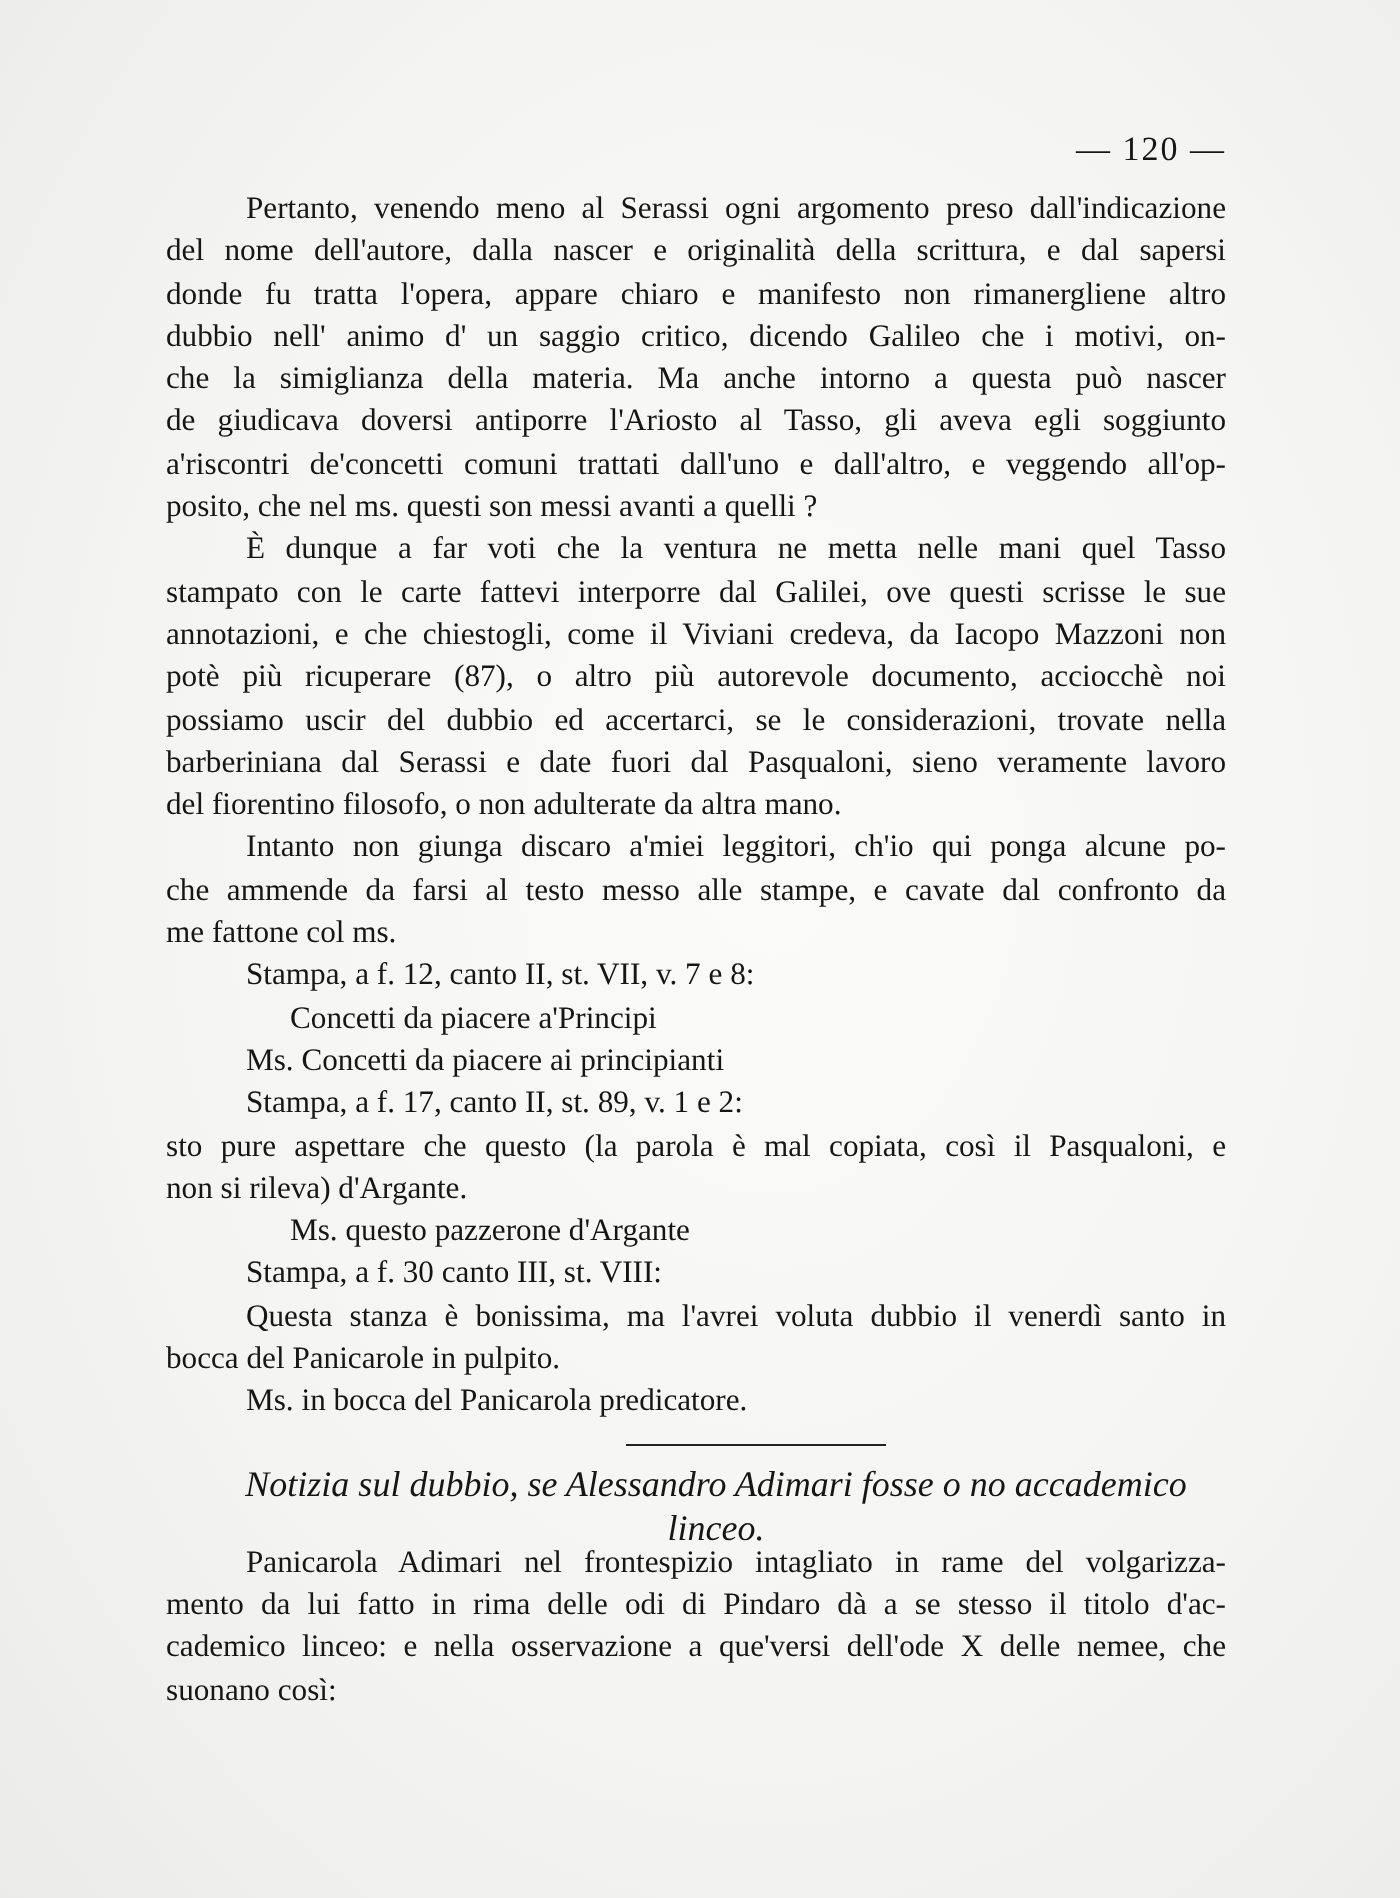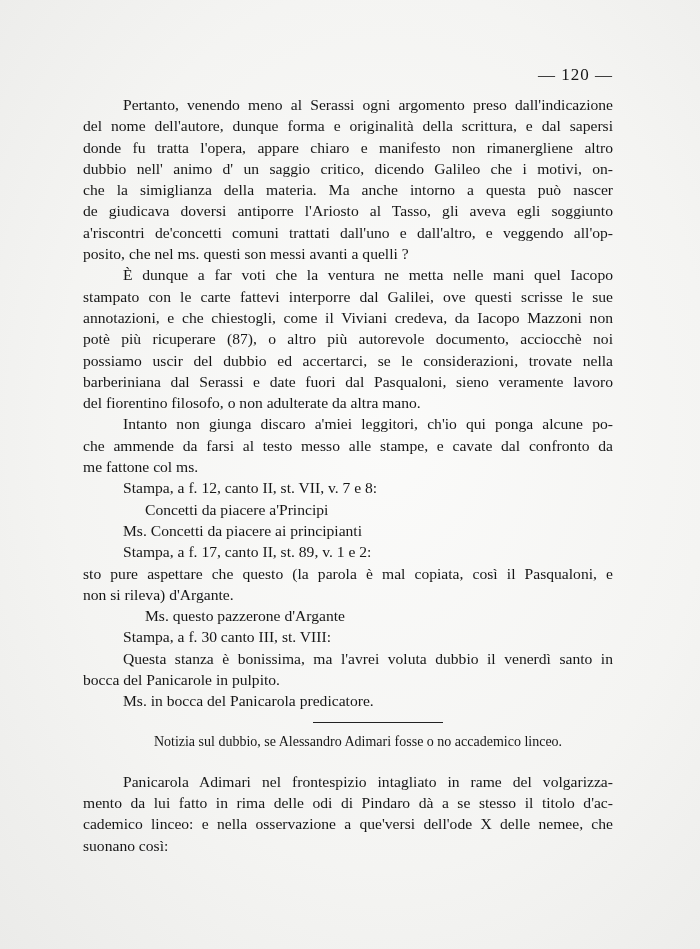--- a/index.html
+++ b/index.html
@@ -43,48 +43,49 @@
     .line.last { text-align-last: left; }
     .line.indent { padding-left: 40px; }
     .line.indent2 { padding-left: 62px; }
     .rule {
       width: 130px;
       height: 0;
       border-top: 1.5px solid #222;
       margin: 10px 0 0 230px;
     }
     .section-title {
-      font-size: 14px;
+      font-style: italic;
+      font-size: 18px;
       text-align: center;
       margin: 8px 0 0 0;
       padding-left: 20px;
       height: 22px;
       line-height: 22px;
     }
     .gap { height: 18px; }
   </style>
 </head>
 <body>
 
 <div class="page">
   <div class="folio">— 120 —</div>
 
   <div>
     <span class="line indent">Pertanto, venendo meno al Serassi ogni argomento preso dall'indicazione</span>
-    <span class="line">del nome dell'autore, dunque forma e originalità della scrittura, e dal sapersi</span>
+    <span class="line">del nome dell'autore, dalla nascer e originalità della scrittura, e dal sapersi</span>
     <span class="line">donde fu tratta l'opera, appare chiaro e manifesto non rimanergliene altro</span>
     <span class="line">dubbio nell' animo d' un saggio critico, dicendo Galileo che i motivi, on-</span>
     <span class="line">che la simiglianza della materia. Ma anche intorno a questa può nascer</span>
     <span class="line">de giudicava doversi antiporre l'Ariosto al Tasso, gli aveva egli soggiunto</span>
     <span class="line">a'riscontri de'concetti comuni trattati dall'uno e dall'altro, e veggendo all'op-</span>
     <span class="line last">posito, che nel ms. questi son messi avanti a quelli ?</span>
   </div>
 
   <div>
-    <span class="line indent">È dunque a far voti che la ventura ne metta nelle mani quel Iacopo</span>
+    <span class="line indent">È dunque a far voti che la ventura ne metta nelle mani quel Tasso</span>
     <span class="line">stampato con le carte fattevi interporre dal Galilei, ove questi scrisse le sue</span>
     <span class="line">annotazioni, e che chiestogli, come il Viviani credeva, da Iacopo Mazzoni non</span>
     <span class="line">potè più ricuperare (87), o altro più autorevole documento, acciocchè noi</span>
     <span class="line">possiamo uscir del dubbio ed accertarci, se le considerazioni, trovate nella</span>
     <span class="line">barberiniana dal Serassi e date fuori dal Pasqualoni, sieno veramente lavoro</span>
     <span class="line last">del fiorentino filosofo, o non adulterate da altra mano.</span>
   </div>
 
   <div>
     <span class="line indent">Intanto non giunga discaro a'miei leggitori, ch'io qui ponga alcune po-</span>

